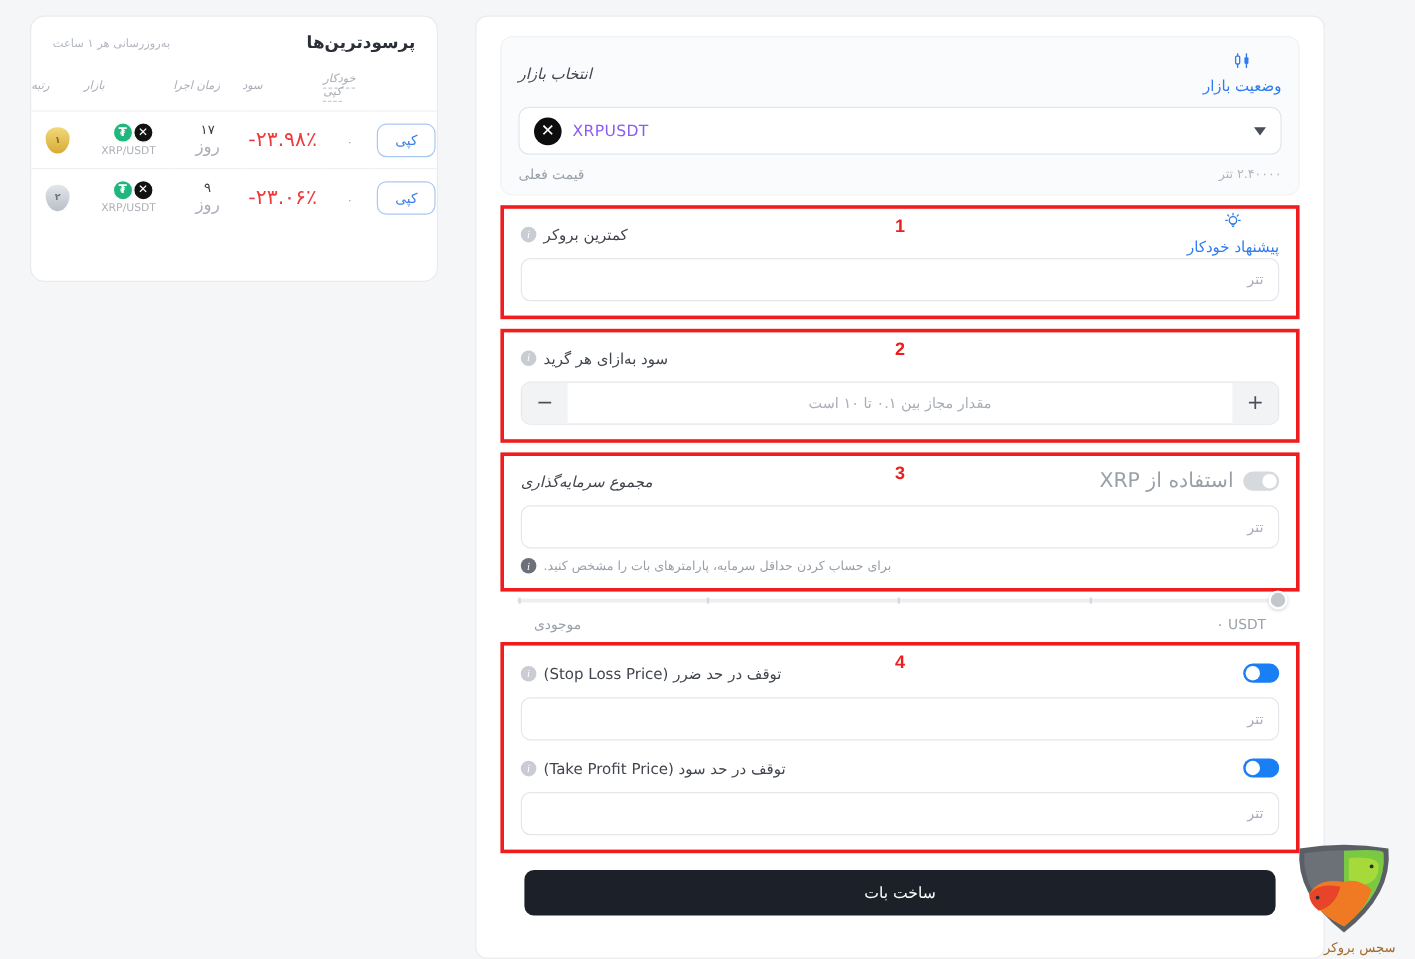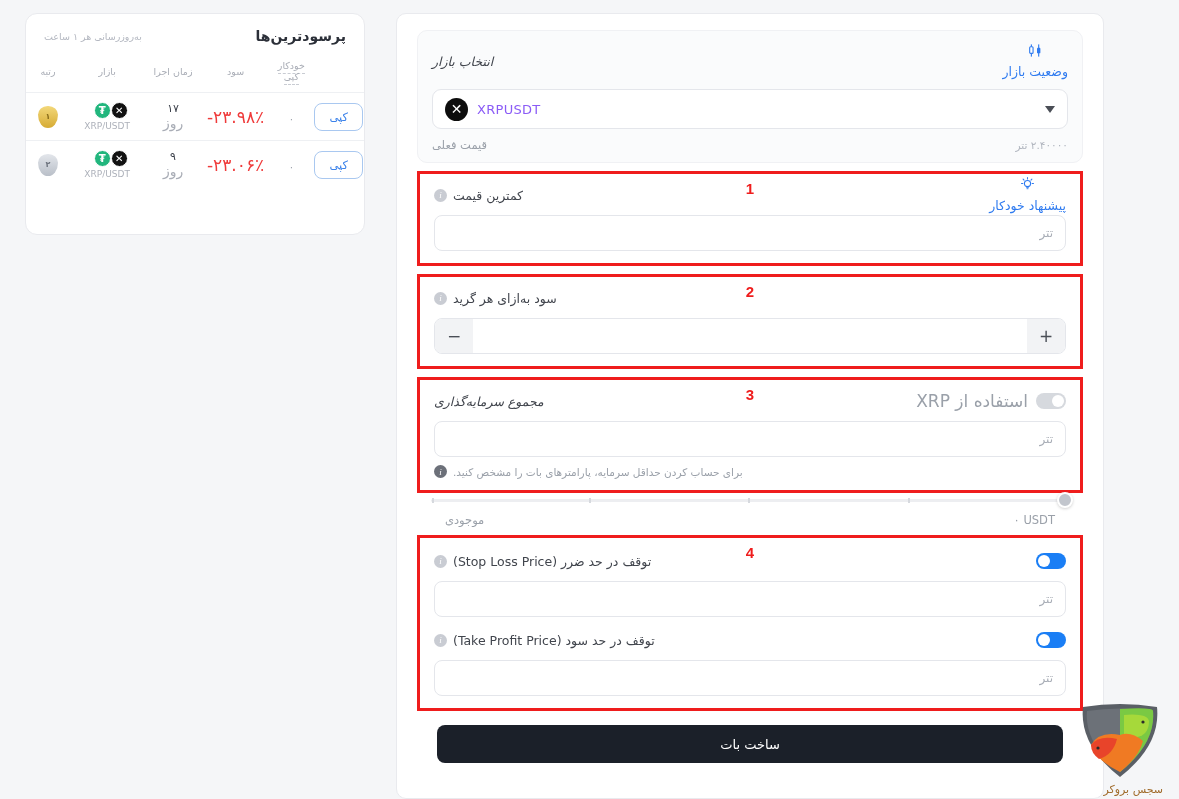--- a/index.html
+++ b/index.html
@@ -24,21 +24,21 @@
   .leaders-head {
     display: flex; align-items: center; justify-content: space-between;
     padding: 14px 18px 10px 18px;
   }
   .leaders-title { font-size: 14px; color: #2b2f38; font-weight: 600; }
   .leaders-sub { font-size: 9.5px; color: #b3b7c0; }
 
   .lead-table { width: 100%; border-collapse: collapse; }
   .lead-table th {
     font-size: 9.5px; color: #a9adb6; font-weight: 400;
-    padding: 6px 0 10px 0; text-align: center;
+    padding: 6px 0 10px 0; text-align: left; font-style: italic;
   }
   .lead-table th.dashed span {
     border-bottom: 1px dashed #c9ccd3; padding-bottom: 2px;
   }
   .lead-table td {
     padding: 9px 0; text-align: center; vertical-align: middle;
     border-top: 1px solid #eef0f3;
   }
   .col-rank { width: 13%; }
   .col-market { width: 22%; }
@@ -320,21 +320,21 @@
               <svg width="15" height="15" viewBox="0 0 16 16">
                 <circle cx="8" cy="7" r="3.3" fill="none" stroke="#2f7bf0" stroke-width="1.2"></circle>
                 <rect x="6.6" y="10.4" width="2.8" height="1.1" fill="#2f7bf0"></rect>
                 <rect x="7" y="12" width="2" height="1" fill="#2f7bf0"></rect>
                 <path d="M8 0.6v1.6M1.6 7h1.4M13 7h1.4M3.3 2.3l1 1M12.7 2.3l-1 1" stroke="#2f7bf0" stroke-width="1.1" stroke-linecap="round"></path>
               </svg>
               <span>پیشنهاد خودکار</span>
             </div>
             <div class="field-lbl">
               <span class="info-i">i</span>
-              <span>کمترین قیمت</span>
+              <span>کمترین بروکر</span>
             </div>
           </div>
           <div class="input">
             <span class="ph">تتر</span>
           </div>
         </div>
       </div>
 
       <div class="gap8"></div>
 
@@ -343,20 +343,21 @@
         <div class="sec-pad">
           <div class="field-head">
             <span></span>
             <div class="field-lbl">
               <span class="info-i">i</span>
               <span>سود به‌ازای هر گرید</span>
             </div>
           </div>
           <div class="stepper">
             <span class="step-btn">+</span>
+            <span class="step-ph">مقدار مجاز بین ۰.۱ تا ۱۰ است</span>
             <span class="step-btn">−</span>
           </div>
         </div>
       </div>
 
       <div class="gap8"></div>
 
       <div class="hl">
         <div class="num-badge">3</div>
         <div class="sec-pad">

